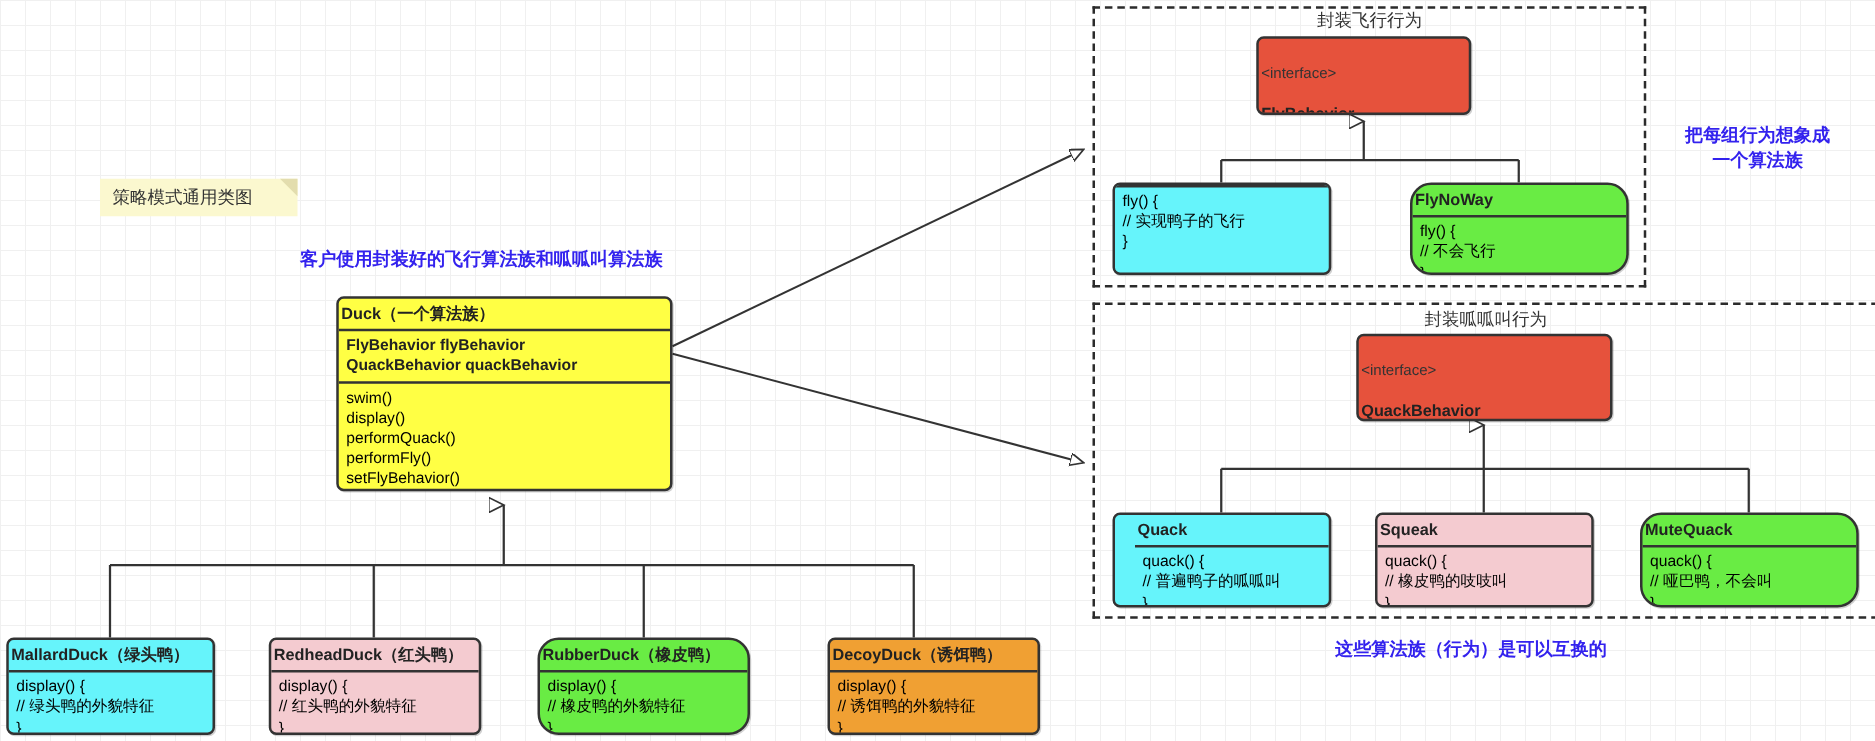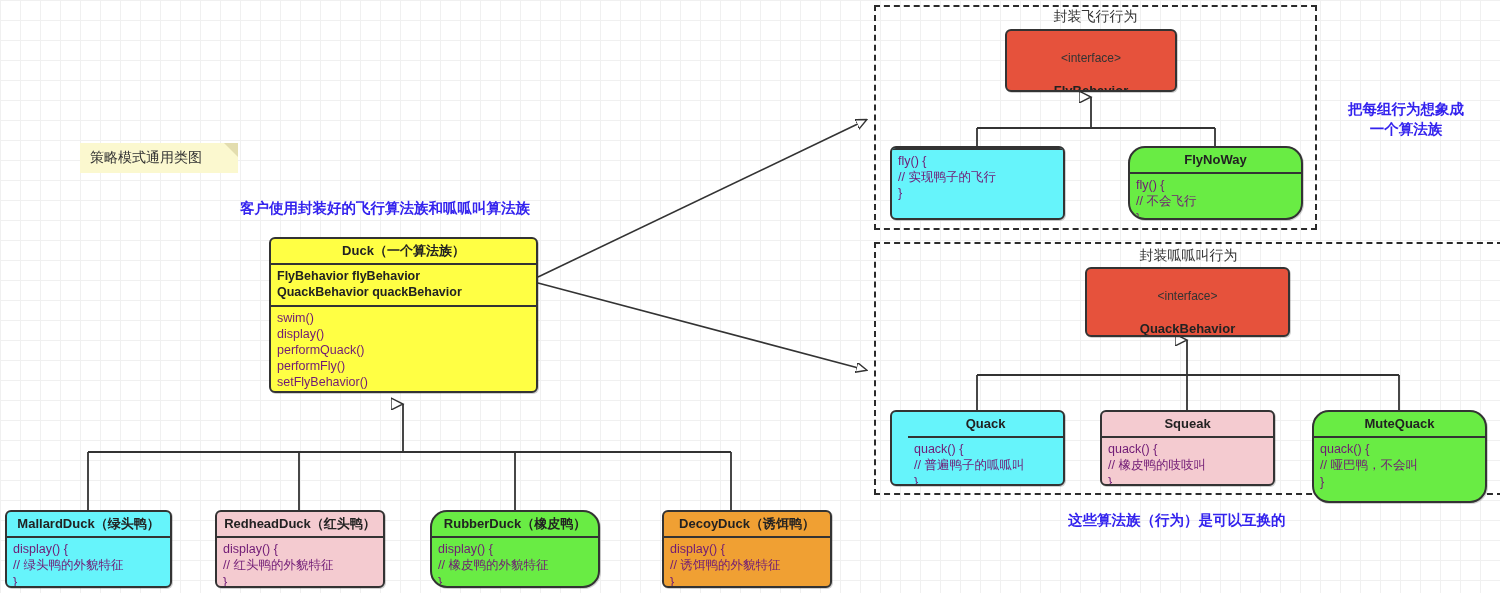--- a/index.html
+++ b/index.html
@@ -28,40 +28,40 @@
   
   .umlbox {
     position: absolute;
     box-sizing: border-box;
     border: 2px solid #333333;
     border-radius: 6px;
     overflow: hidden;
     box-shadow: 1px 1px 0 rgba(0,0,0,0.18);
   }
   .uml-title {
-    text-align: center;
+    text-align: left;
     font-weight: bold;
     font-size: 13px;
     color: #222222;
     padding: 4px 2px 4px 2px;
     line-height: 1.25;
     white-space: pre-line;
   }
   .uml-title .iface {
     display: block;
     font-weight: normal;
     font-size: 12px;
     color: #333333;
   }
   .uml-sep {
     border-top: 2px solid #333333;
   }
   .uml-section {
     font-size: 12.5px;
-    color: #701a75;
+    color: #000000;
     padding: 3px 6px 4px 6px;
     line-height: 1.29;
     white-space: pre-line;
   }
   .uml-section.bold { font-weight: bold; color: #222222; }
 
   
   .c-yellow  { background: #ffff44; }
   .c-cyan    { background: #66f4fb; }
   .c-pink    { background: #f4cbd0; }
@@ -266,21 +266,21 @@
   </div>
 
   <div class="umlbox c-pink" style="left:1100px; top:410px; width:175px; height:76px;">
     <div class="uml-title">Squeak</div>
     <div class="uml-sep"></div>
     <div class="uml-section">quack() {
   // 橡皮鸭的吱吱叫
 }</div>
   </div>
 
-  <div class="umlbox c-green" style="left:1312px; top:410px; width:175px; height:93px;">
+  <div class="umlbox c-green" style="left:1312px; top:410px; width:175px; height:76px;">
     <div class="uml-title">MuteQuack</div>
     <div class="uml-sep"></div>
     <div class="uml-section">quack() {
   // 哑巴鸭，不会叫
 }</div>
   </div>
 
 </div>
 
 </body></html>

